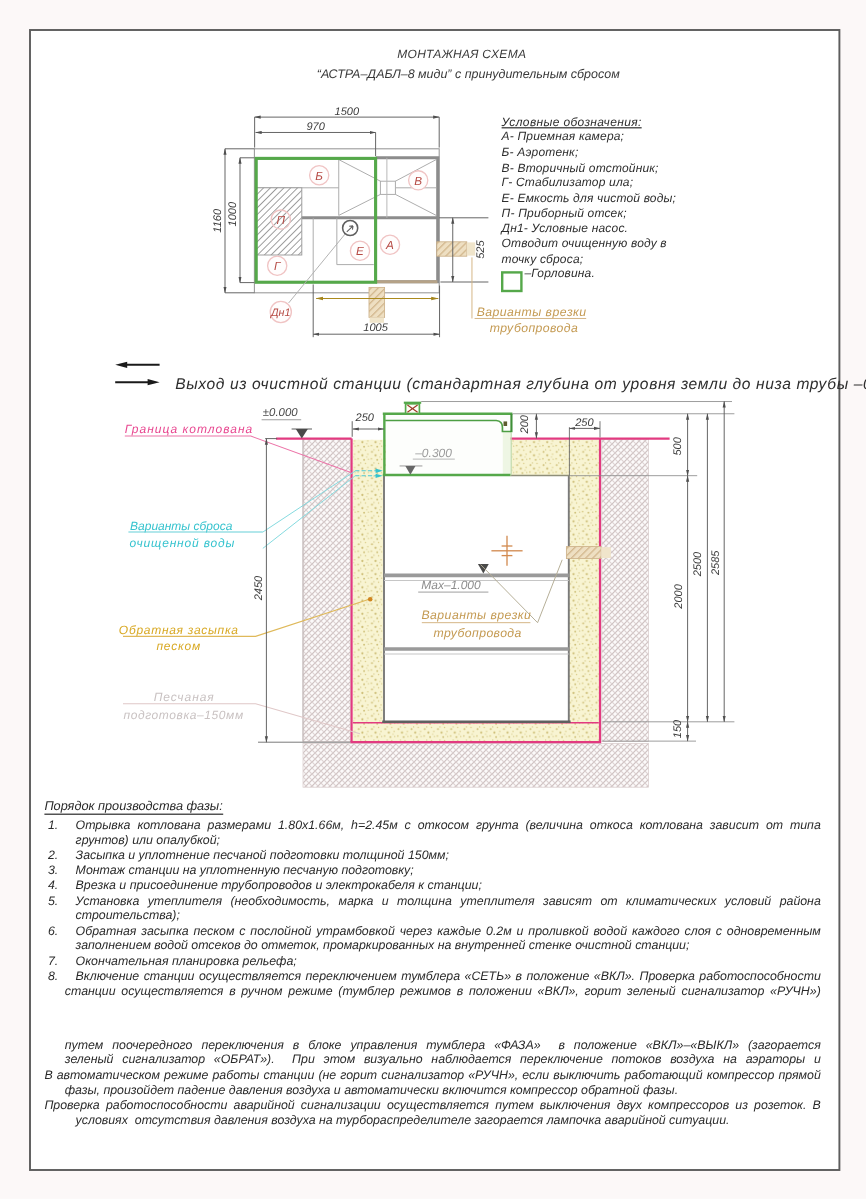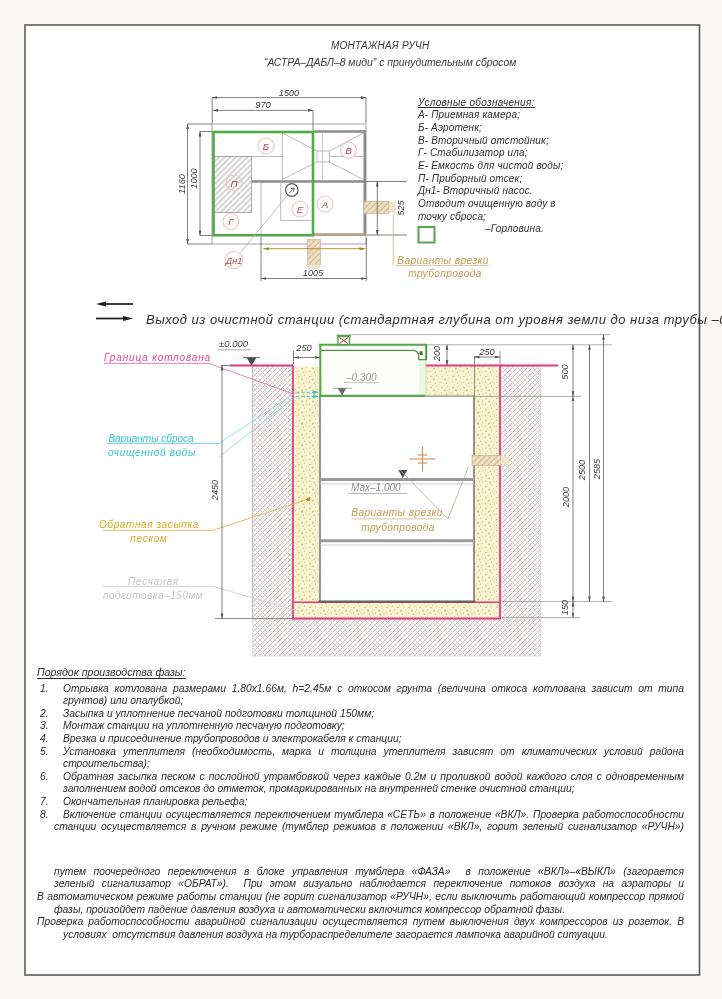--- a/index.html
+++ b/index.html
@@ -358,36 +358,36 @@
 <text x="567.5" y="607.5" font-size="9.2" fill="#3c3c3c" text-anchor="middle" transform="rotate(-90 567.5 607.5)">150</text>
 
 <line x1="589.5" y1="344.8" x2="589.5" y2="601.5" stroke="#5f5f5f" stroke-width="0.8" marker-start="url(#arr)" marker-end="url(#arr)"></line>
 <text x="584.5" y="470" font-size="9.2" fill="#3c3c3c" text-anchor="middle" transform="rotate(-90 584.5 470)">2500</text>
 
 <line x1="603.5" y1="334.6" x2="603.5" y2="601.5" stroke="#5f5f5f" stroke-width="0.8" marker-start="url(#arr)" marker-end="url(#arr)"></line>
 <text x="599.5" y="469" font-size="9.2" fill="#3c3c3c" text-anchor="middle" transform="rotate(-90 599.5 469)">2585</text>
 </g>
 </svg>
 
-<div class="t" style="left:331px;top:39.5px;font-size:10px;letter-spacing:0.25px;color:#3a3a3a;">МОНТАЖНАЯ РУЧН</div>
+<div class="t" style="left:331px;top:39.5px;font-size:10px;letter-spacing:0.25px;color:#3a3a3a;">МОНТАЖНАЯ СХЕМА</div>
 
 <div class="t" style="left:264px;top:56.5px;font-size:10.4px;color:#3a3a3a;">“АСТРА–ДАБЛ–8 миди” с принудительным сбросом</div>
 
 <div id="legend">
 <div style="text-decoration:underline;letter-spacing:0.3px;">Условные обозначения:</div>
 <div>А- Приемная камера;</div>
 <div>Б- Аэротенк;</div>
 <div>В- Вторичный отстойник;</div>
 <div>Г- Стабилизатор ила;</div>
 <div>Е- Емкость для чистой воды;</div>
 <div>П- Приборный отсек;</div>
-<div>Дн1- Вторичный насос.</div>
+<div>Дн1- Условные насос.</div>
 <div>Отводит очищенную воду в</div>
 <div>точку сброса;</div>
-<div style="text-indent:19px;padding-left:48px;">–Горловина.</div>
+<div style="text-indent:19px;">–Горловина.</div>
 </div>
 
 
 <div class="t" style="left:146px;top:311.6px;font-size:13px;letter-spacing:0.5px;">Выход из очистной станции (стандартная глубина от уровня земли до низа трубы –0.300)</div>
 
 <div id="worktext">
 <div style="font-size:10.6px;"><span style="border-bottom:1px solid #2a2a2a;">Порядок производства фазы:</span></div>
 <div style="height:4px;"></div>
 <div class="item"><span class="num">1.</span>Отрывка котлована размерами 1.80х1.66м, h=2.45м с откосом грунта (величина откоса котлована зависит от типа грунтов) или опалубкой;</div>
 <div class="item"><span class="num">2.</span>Засыпка и уплотнение песчаной подготовки толщиной 150мм;</div>

